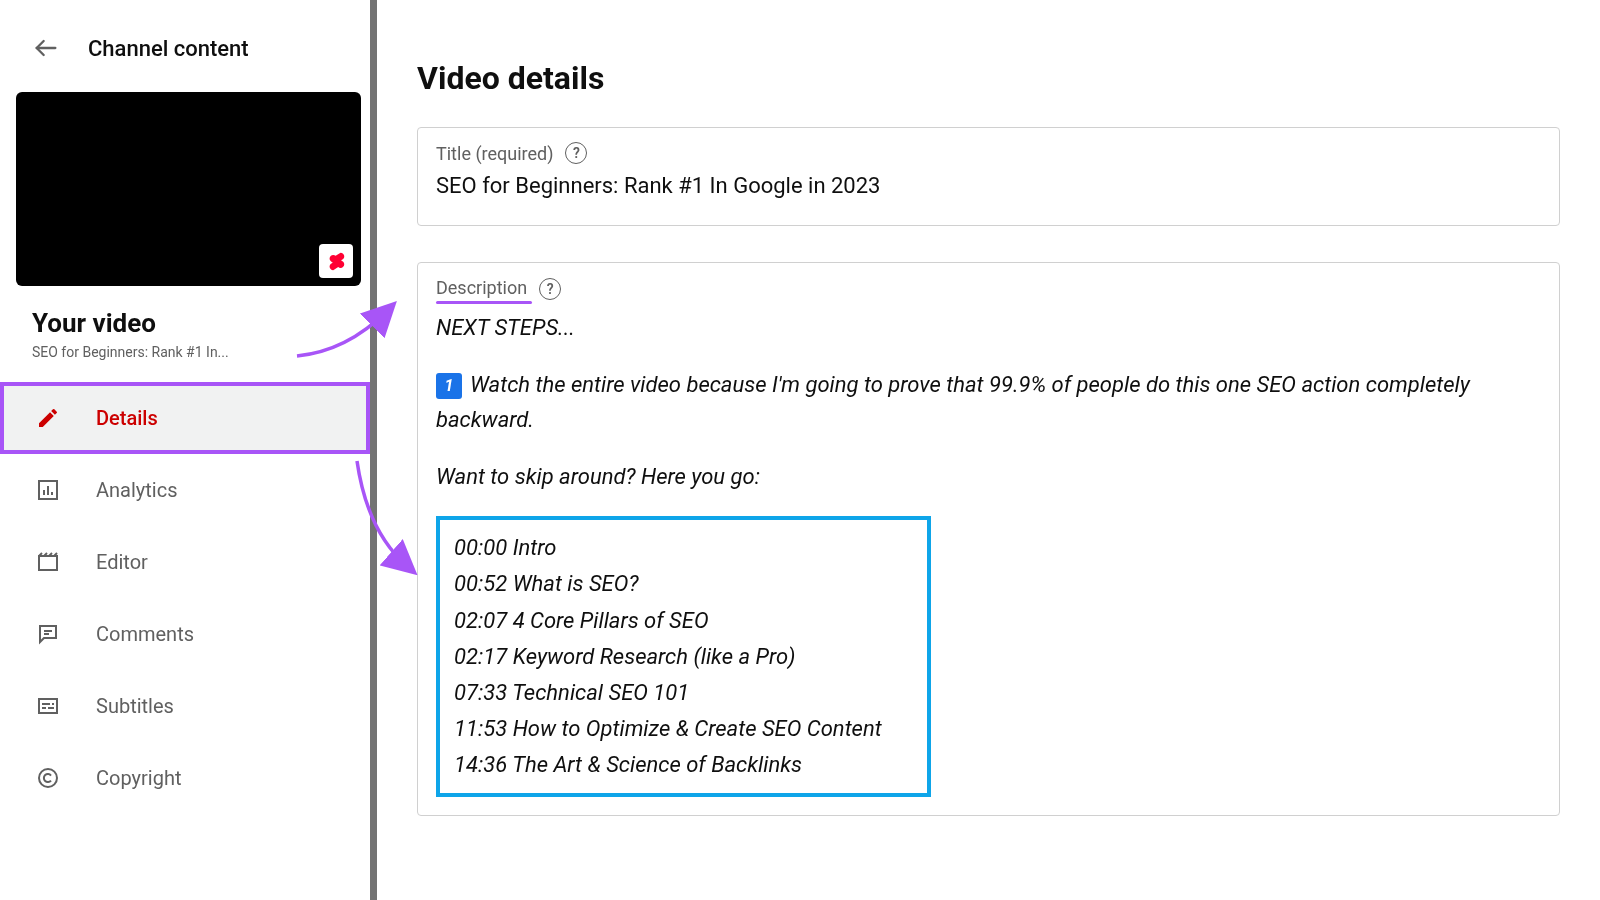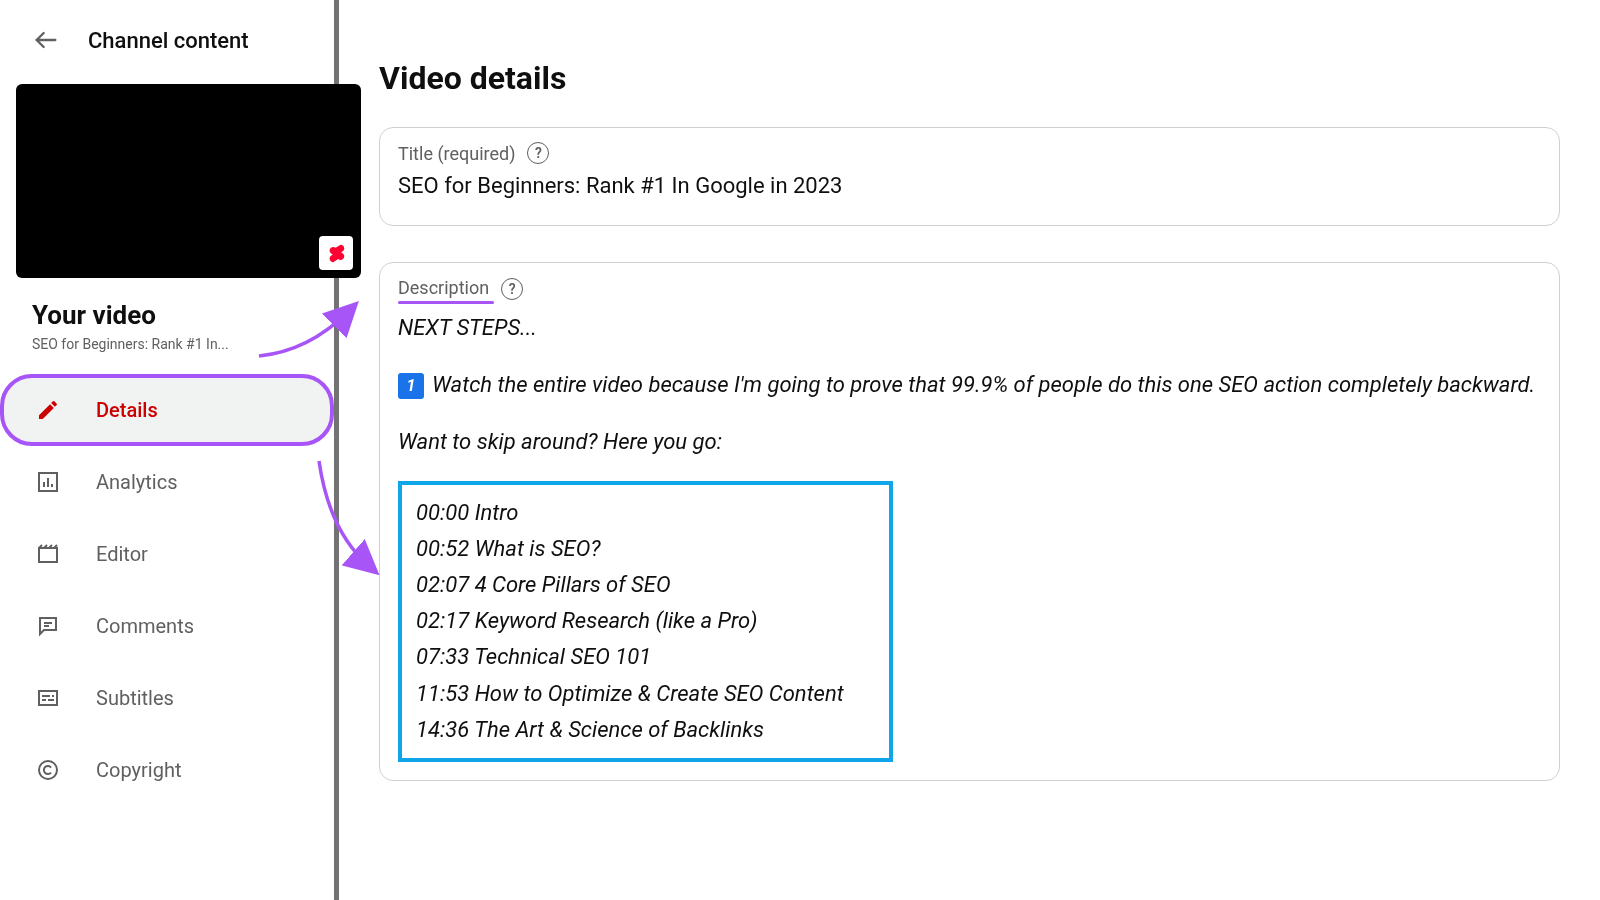--- a/index.html
+++ b/index.html
@@ -6,25 +6,25 @@
   body {
     font-family: Roboto, Arial, sans-serif;
     background: #fff;
     color: #0f0f0f;
     width: 1600px;
     height: 900px;
     overflow: hidden;
   }
   .layout { display: flex; height: 100%; }
   .sidebar {
-    width: 339px;
-    border-right: 5px solid #737373;
+    width: 377px;
+    border-right: 7px solid #737373;
     display: flex;
     flex-direction: column;
-    padding-top: 14px;
+    padding-top: 22px;
   }
   .sb-header {
     display: flex;
     align-items: center;
     gap: 28px;
     padding: 0 16px 0 32px;
     height: 52px;
   }
   .back-arrow {
     width: 28px; height: 28px;
@@ -51,21 +51,20 @@
   .yv-sub { font-size: 14px; color: #606060; margin-top: 6px; }
   .nav { margin-top: 14px; }
   .nav-item {
     display: flex; align-items: center;
     gap: 32px;
     padding: 0 16px 0 32px;
     height: 72px;
     font-size: 20px;
     color: #606060;
     cursor: pointer;
-    border-radius: 32px;
   }
   .nav-item .icon-box { width: 32px; display:flex; align-items:center; justify-content:center; color:#606060; }
   .nav-item.active {
     background: #f1f2f2;
     color: #cc0000;
     font-weight: 500;
   }
   .nav-item.active .icon-box { color: #cc0000; }
   .highlight-box {
     outline: 4px solid #a855f7;
@@ -74,21 +73,21 @@
   }
   .main {
     flex: 1;
     padding: 28px 40px 0 40px;
     position: relative;
     margin-top: 31px;
   }
   .page-title { font-size: 32px; font-weight: 700; margin-bottom: 30px; }
   .field-card {
     border: 1px solid #d0d0d0;
-    border-radius: 14px;
+    border-radius: 4px;
     padding: 14px 18px 24px 18px;
     margin-bottom: 36px;
   }
   .field-label-row {
     display: flex; align-items: center; gap: 12px;
     color: #606060;
     font-size: 18px;
     margin-bottom: 8px;
   }
   .help-circle {

